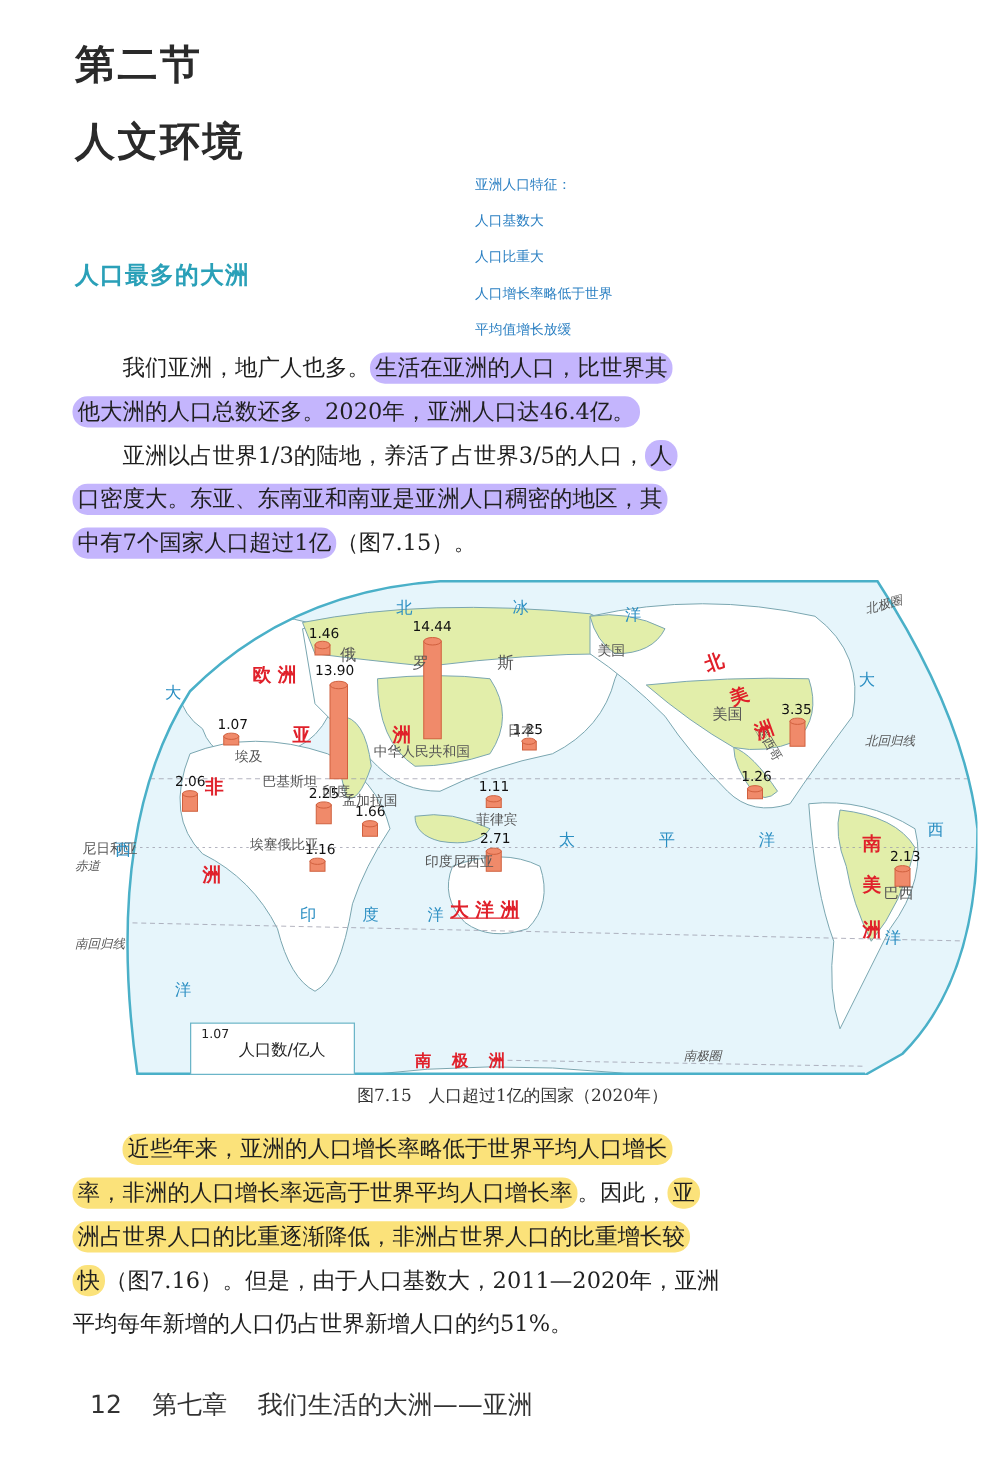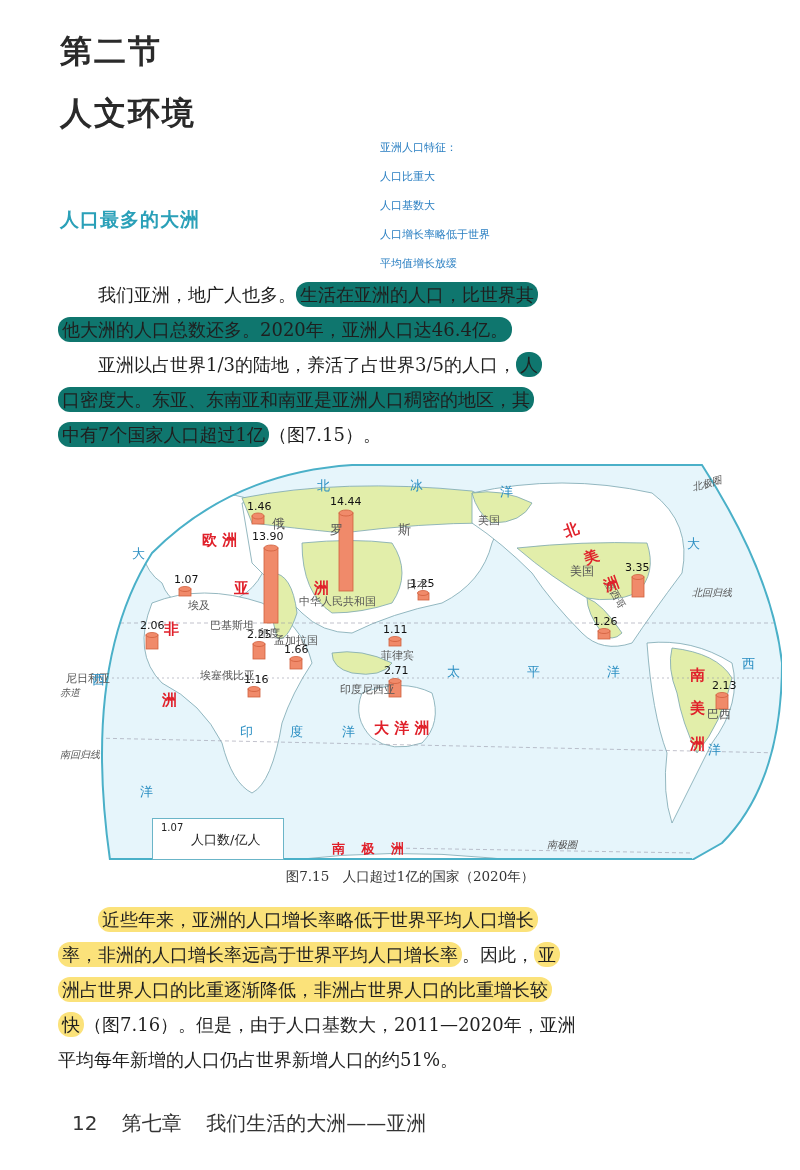--- a/index.html
+++ b/index.html
@@ -11,21 +11,21 @@
   #t2 { top: 92px; }
 
   .section-title { position: absolute; left: 60px; top: 207px; font-size: 19px; color: #2aa0b8; font-weight: bold; font-family: "DejaVu Sans", sans-serif; letter-spacing: 1px; }
 
   .sidenote { position: absolute; left: 380px; top: 133px; font-family: "DejaVu Sans", sans-serif; font-size: 11px; color: #2a7fc2; line-height: 29px; }
   .sidenote div { white-space: nowrap; }
 
   .para { position: absolute; left: 58px; width: 580px; font-size: 18px; line-height: 35px; color: #1f1f1f; }
   .para .line { white-space: nowrap; height: 35px; }
   .indent { padding-left: 40px; }
-  .hl-pink { background: #0f766e; border-radius: 12px; padding: 2px 4px; }
+  .hl-pink { background: #c4b5fd; border-radius: 12px; padding: 2px 4px; }
   .hl-yellow { background: #fbe27a; border-radius: 12px; padding: 2px 4px; }
 
   #p1 { top: 277px; }
   #p2 { top: 347px; }
   #p3 { top: 902px; }
 
   
   .map-wrap { position: absolute; left: 92px; top: 463px; width: 690px; height: 397px; }
   .map-wrap svg { position: absolute; left: 0; top: 0; }
   .lbl { position: absolute; font-family: "DejaVu Sans", sans-serif; font-size: 11px; color: #555; white-space: nowrap; }
@@ -46,22 +46,22 @@
 </head>
 <body>
 
 <div class="chapter-title" id="t1">第二节</div>
 <div class="chapter-title" id="t2">人文环境</div>
 
 <div class="section-title">人口最多的大洲</div>
 
 <div class="sidenote">
   <div>亚洲人口特征：</div>
+  <div>人口基数大</div>
   <div>人口比重大</div>
-  <div>人口基数大</div>
   <div>人口增长率略低于世界</div>
   <div>平均值增长放缓</div>
 </div>
 
 <div class="para" id="p1">
   <div class="line indent"><span>我们亚洲，地广人也多。</span><span class="hl-pink">生活在亚洲的人口，比世界其</span></div>
   <div class="line"><span class="hl-pink">他大洲的人口总数还多。2020年，亚洲人口达46.4亿。</span></div>
 </div>
 
 <div class="para" id="p2">
@@ -190,21 +190,21 @@
   <div class="lbl" style="left:478px;top:100px;font-size:12px;">美国</div>
   <div class="lbl" style="left:386px;top:50px;">美国</div>
   <div class="lbl" style="left:508px;top:125px;transform:rotate(60deg);font-size:10px;">墨西哥</div>
   <div class="lbl" style="left:615px;top:243px;font-size:12px;">巴西</div>
 
   <div class="cont" style="left:110px;top:68px;">欧 洲</div>
   <div class="cont" style="left:142px;top:116px;">亚</div>
   <div class="cont" style="left:222px;top:116px;">洲</div>
   <div class="cont" style="left:72px;top:157px;">非</div>
   <div class="cont" style="left:70px;top:228px;">洲</div>
-  <div class="cont" style="left:282px;top:256px;">大 洋 洲</div>
+  <div class="cont" style="left:268px;top:256px;text-decoration:underline;">大 洋 洲</div>
   <div class="cont" style="left:472px;top:58px;transform:rotate(-20deg);">北</div>
   <div class="cont" style="left:492px;top:85px;transform:rotate(-20deg);">美</div>
   <div class="cont" style="left:512px;top:112px;transform:rotate(-20deg);">洲</div>
   <div class="cont" style="left:598px;top:203px;">南</div>
   <div class="cont" style="left:598px;top:236px;">美</div>
   <div class="cont" style="left:598px;top:272px;">洲</div>
   <div class="cont" style="left:240px;top:377px;font-size:13px;letter-spacing:6px;">南 极 洲</div>
 
   <div class="ocean" style="left:225px;top:14px;">北</div>
   <div class="ocean" style="left:318px;top:14px;">冰</div>

